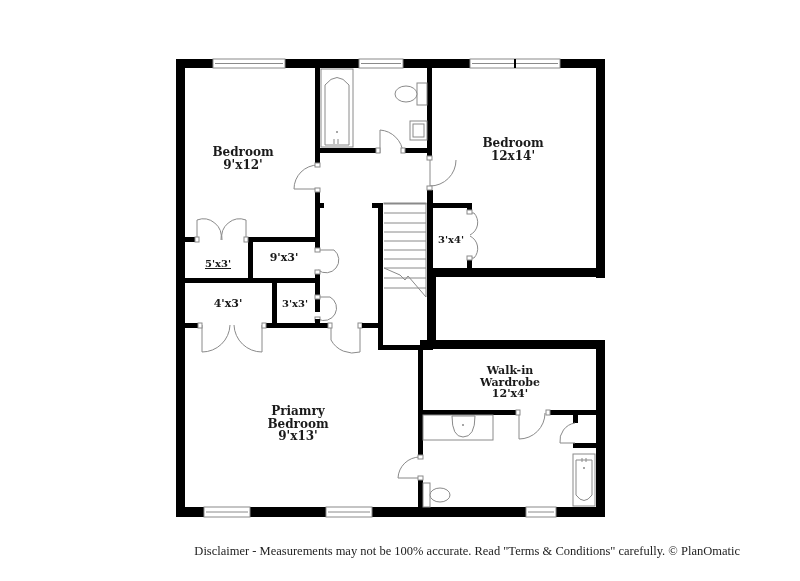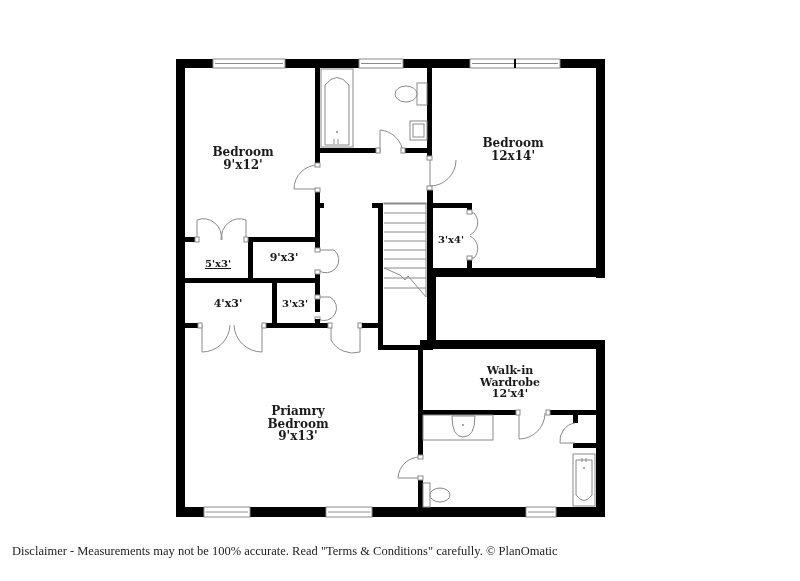--- a/index.html
+++ b/index.html
@@ -17,22 +17,22 @@
     text-align: center;
     line-height: 1.05;
     white-space: nowrap;
     transform: translateX(-50%);
   }
   .label.big { font-size: 12px; }
   .label.small { font-size: 11px; }
   .label.tiny { font-size: 10px; }
   .label span { display: block; }
   .disclaimer {
-    position: absolute; left: 12px; width: 740px; top: 544px;
-    text-align: left;
+    position: absolute; left: 0; width: 740px; top: 544px;
+    text-align: right;
     font-family: "Liberation Serif", "DejaVu Serif", serif;
     font-size: 12.5px; color: #222;
   }
 </style>
 </head>
 <body>
 
 <svg class="plan" viewBox="0 0 800 581" xmlns="http://www.w3.org/2000/svg">
 
   <g>

